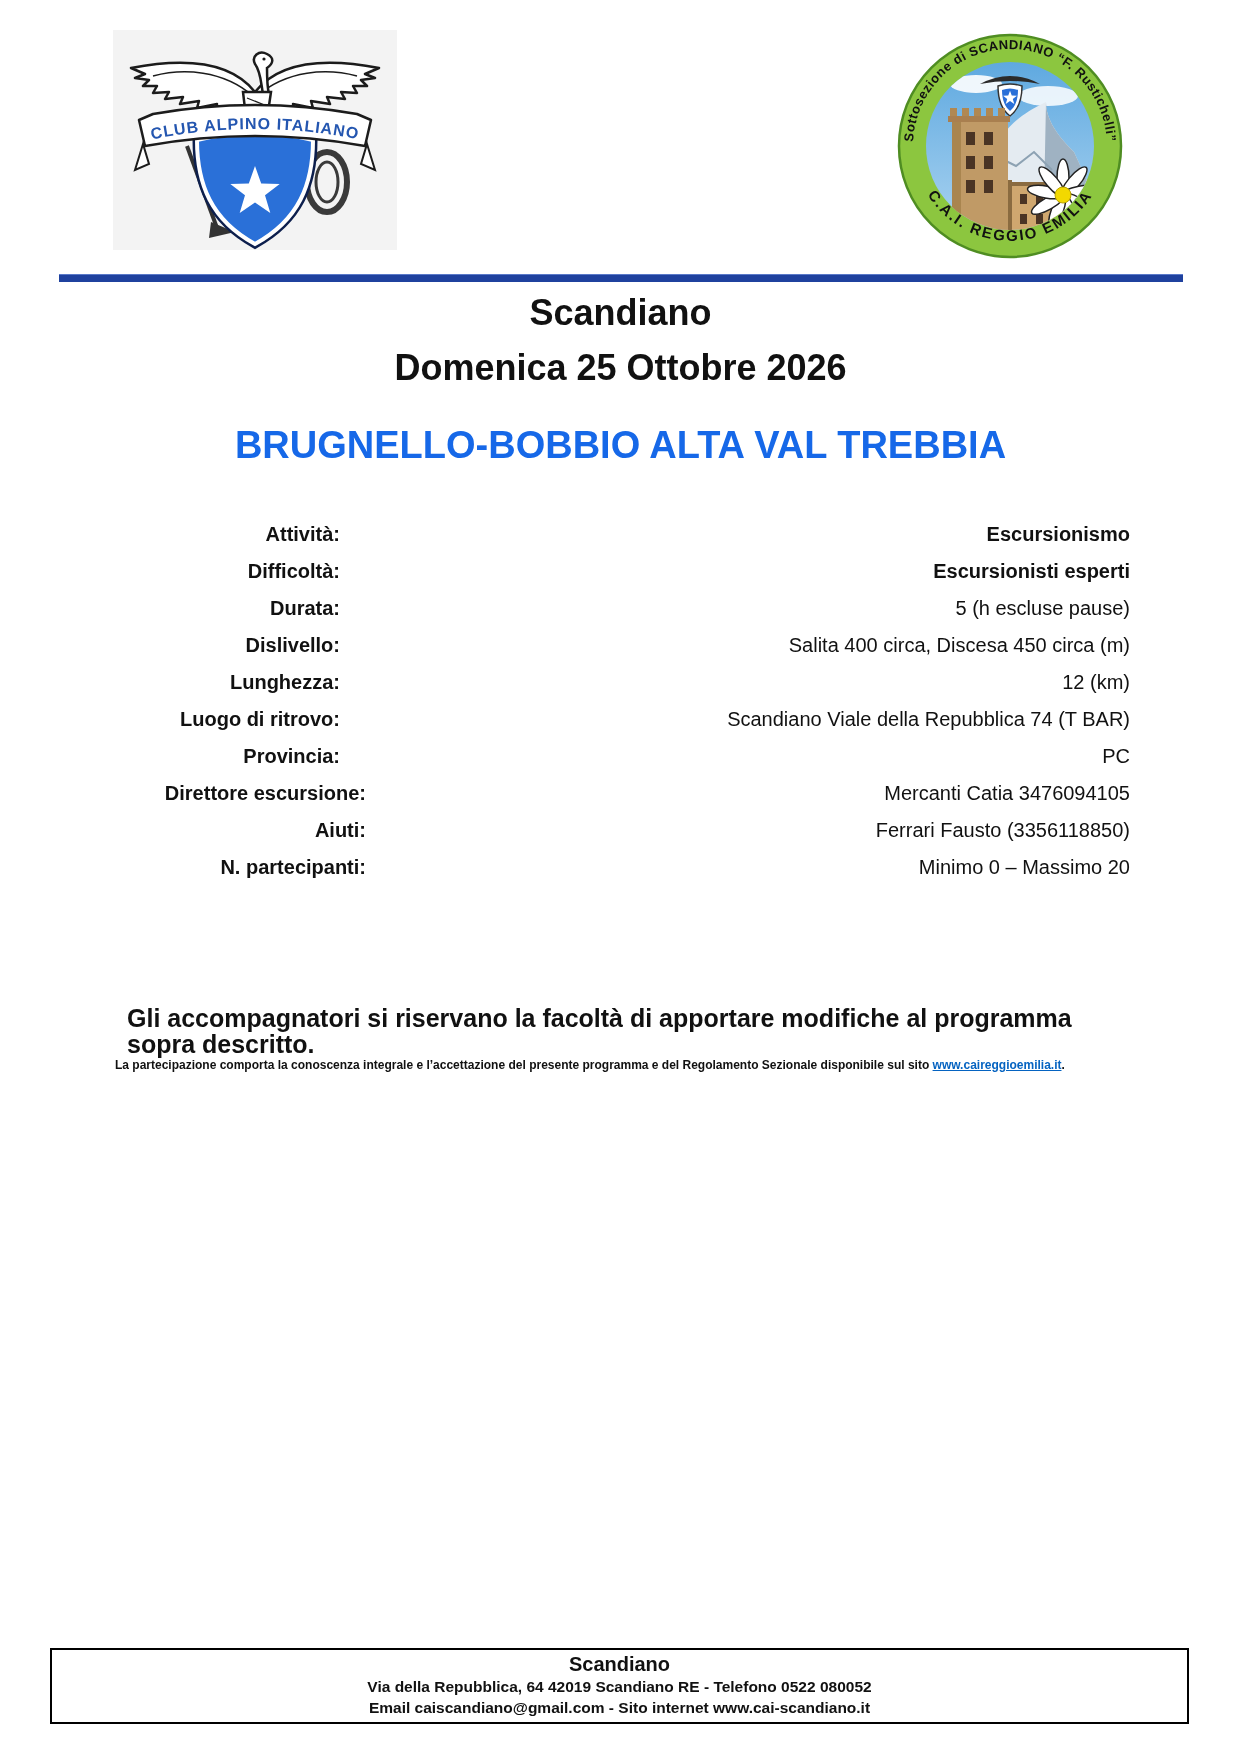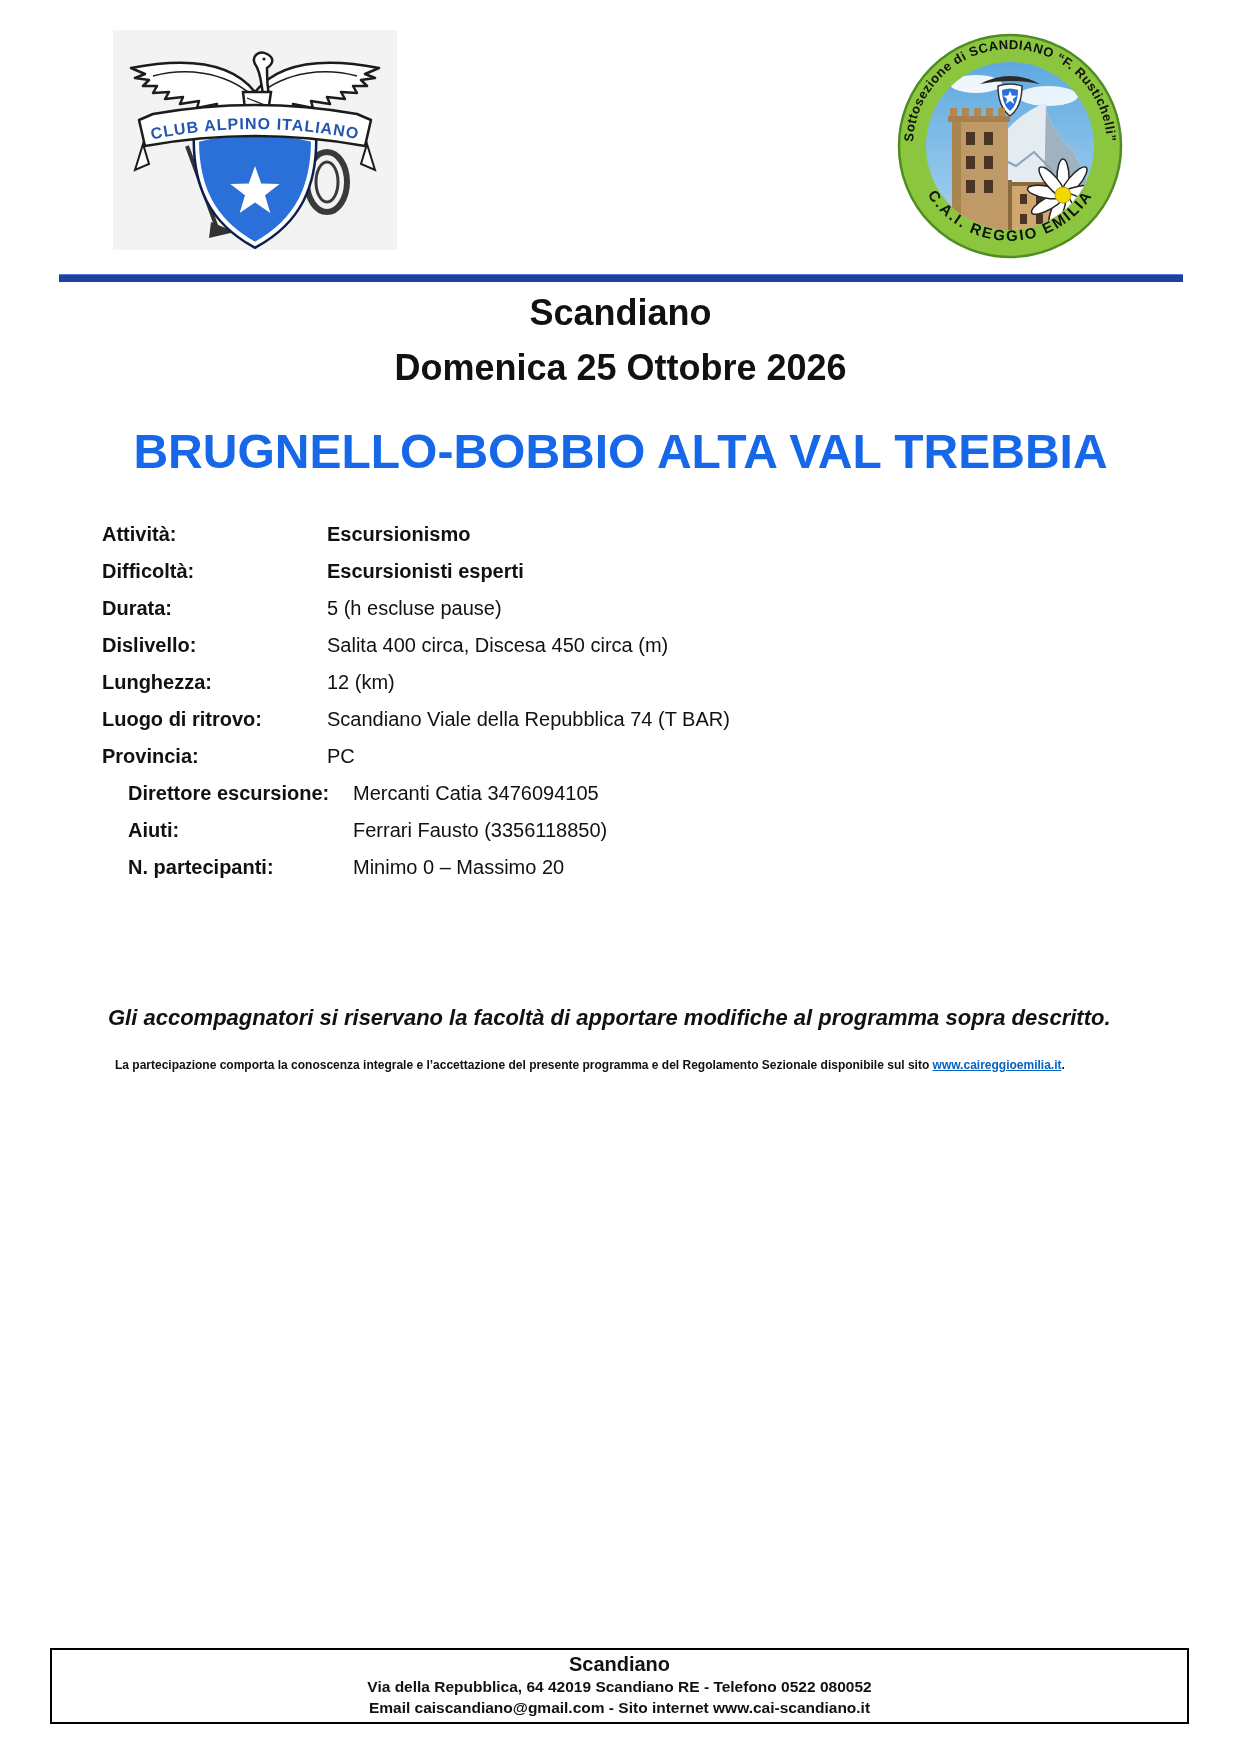--- a/index.html
+++ b/index.html
@@ -10,32 +10,32 @@
   .logo-left{position:absolute;left:113px;top:30px;width:284px;height:220px;}
   .logo-right{position:absolute;left:896px;top:32px;width:228px;height:228px;}
 
   
   .rule{position:absolute;left:59px;right:58px;top:274px;height:7px;background:#1f419e;border-top:1px solid #5a79c9;}
 
   
   .t-center{position:absolute;left:0;right:0;text-align:center;font-weight:bold;}
   .title-section{top:292px;font-size:36px;}
   .title-date{top:347px;font-size:36px;}
-  .title-event{top:424px;font-size:48px;color:#1668e8;letter-spacing:0px;text-align:center;}
-
-  
-  .details{position:absolute;left:102px;top:522px;width:1015px;font-size:20px;}
+  .title-event{top:424px;font-size:38px;color:#1668e8;letter-spacing:0px;text-align:center;}
+
+  
+  .details{position:absolute;left:115px;top:522px;width:1015px;font-size:20px;text-align:right;}
   .d-row{display:flex;line-height:24px;margin-bottom:13px;}
   .d-row.spaced{margin-top:6px;margin-left:26px;}
   .d-label{width:225px;flex:0 0 225px;font-weight:bold;}
   .d-value{flex:1;}
   .d-value.bold{font-weight:bold;}
 
   
-  .note-main{position:absolute;left:108px;right:108px;top:1005px;font-size:22px;font-weight:bold;line-height:26px;font-style:italic;}
+  .note-main{position:absolute;left:127px;right:108px;top:1005px;font-size:25px;font-weight:bold;line-height:26px;}
   .note-sub{position:absolute;left:115px;right:108px;top:1053px;font-size:12px;font-weight:bold;line-height:25px;text-align:justify;}
   .note-link{color:#0563c1;text-decoration:underline;cursor:pointer;}
 
   
   .footer-box{position:absolute;left:50px;top:1648px;width:1135px;height:70px;
               border:2px solid #000;text-align:center;padding-top:2px;box-sizing:content-box;}
   .footer-title{font-size:20px;font-weight:bold;line-height:24px;}
   .footer-line{font-size:15.5px;font-weight:bold;line-height:21px;}
 
   svg text{font-family:"Liberation Sans",sans-serif;}

